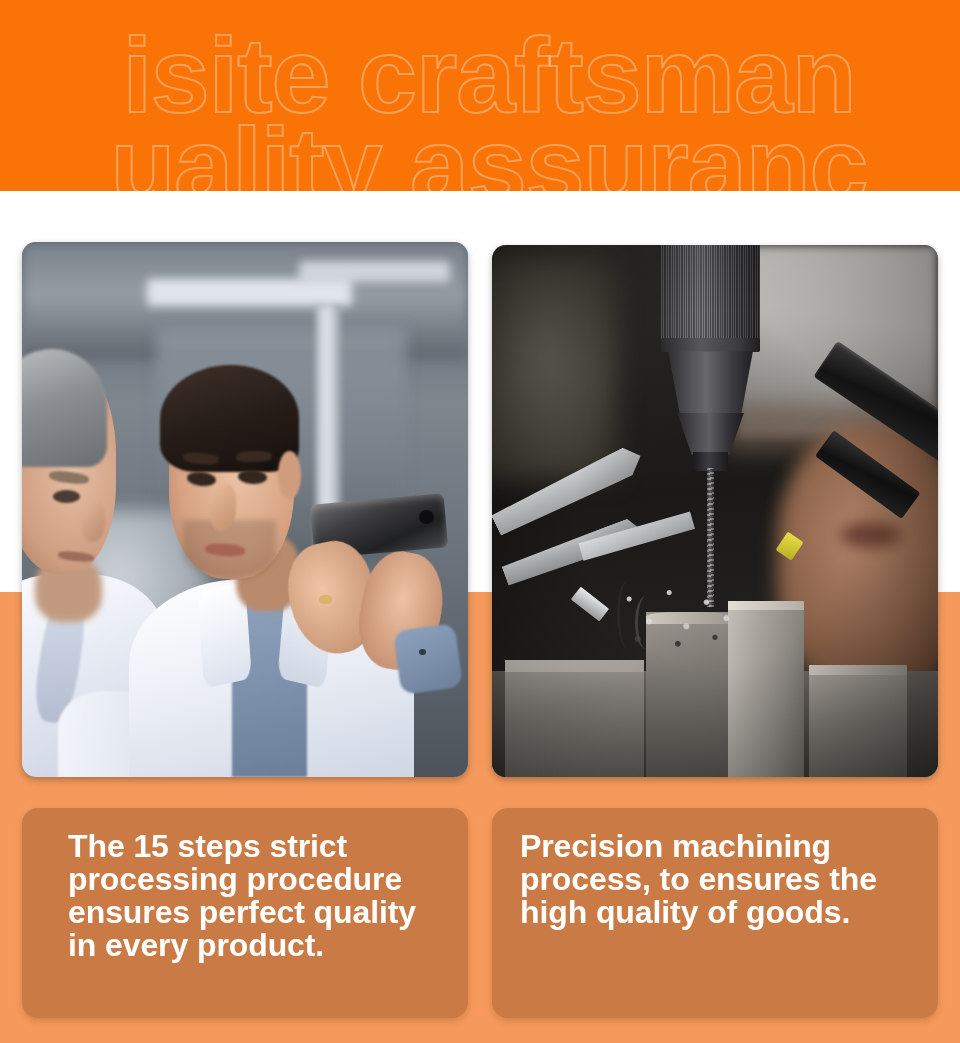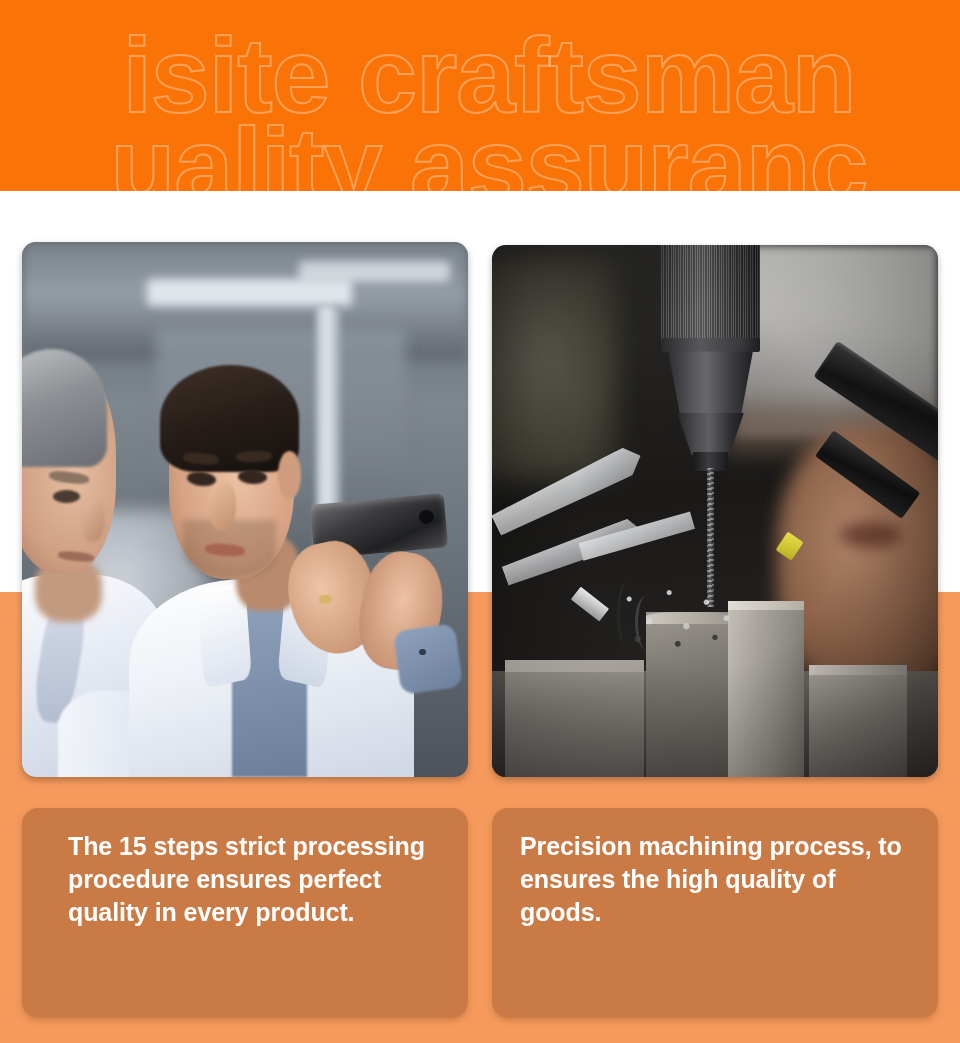--- a/index.html
+++ b/index.html
@@ -450,21 +450,21 @@
     border-radius:16px;
     box-shadow:0 3px 6px rgba(120,60,20,.25);
     padding:22px 26px 18px 46px;
   }
   #caption-left  { left:22px;  top:808px; width:446px; height:210px; }
   #caption-right { left:492px; top:808px; width:446px; height:210px; padding-left:28px; }
 
   .caption-text {
     color:#ffffff;
     font-weight:700;
-    font-size:25px;
+    font-size:32px;
     line-height:33px;
     letter-spacing:-0.1px;
     white-space:pre-line;
   }
 </style>
 </head>
 <body>
 
 <div id="page">
 

